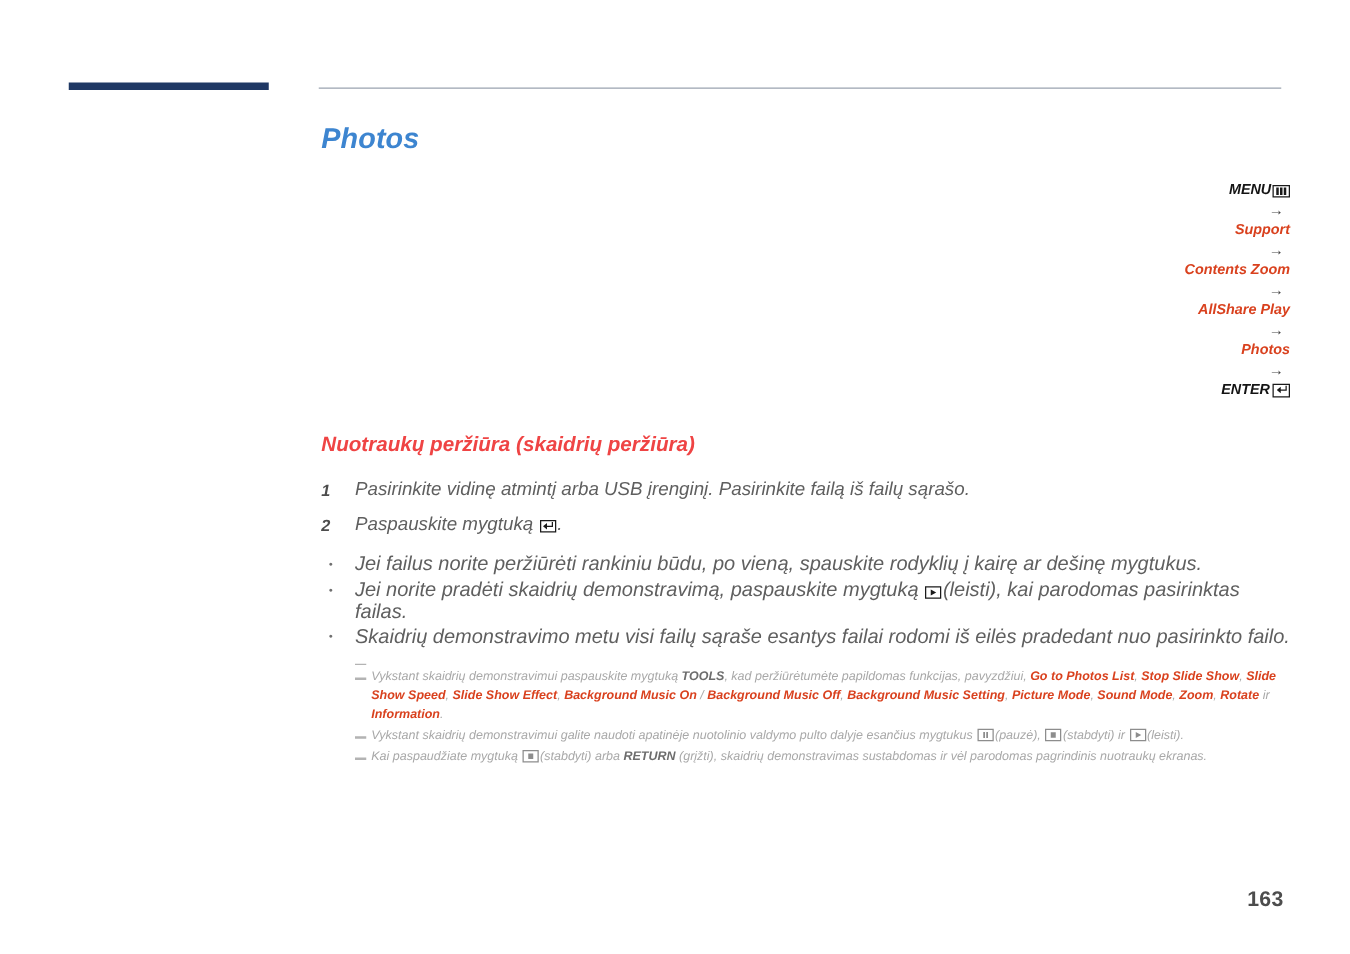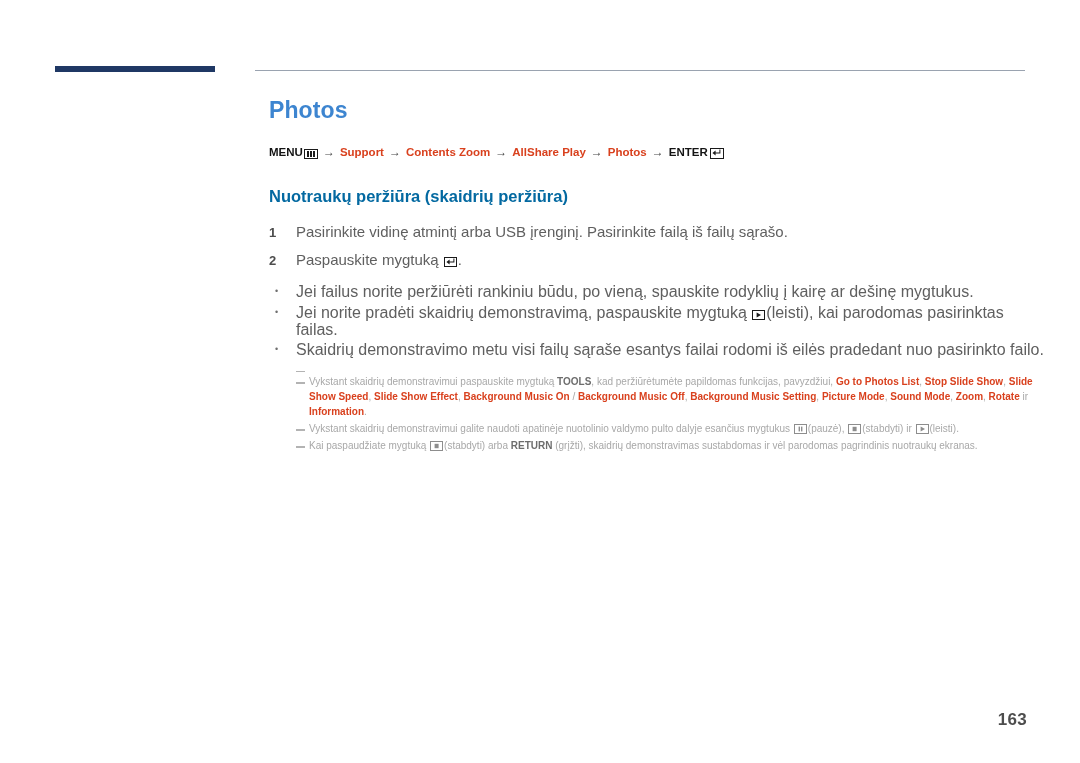--- a/index.html
+++ b/index.html
@@ -33,22 +33,23 @@
   .rule-thin {
     position: absolute;
     left: 255px; top: 70px;
     width: 770px; height: 1px;
     background: #9aa3b0;
   }
 
   
   .content {
     position: absolute;
-    left: 269px; top: 95px;
+    left: 257px; top: 95px;
     width: 775px;
+    font-style: italic;
   }
 
   h1.chapter-title {
     margin: 0;
     font-size: 23px;
     font-weight: bold;
     color: #3d85d0;
     letter-spacing: .1px;
     line-height: 30px;
   }
@@ -56,20 +57,21 @@
   
   .breadcrumb {
     margin-top: 19px;
     font-size: 11.5px;
     font-weight: bold;
     color: #1a1a1a;
     line-height: 16px;
     white-space: nowrap;
     display: flex;
     align-items: flex-end;
+    flex-direction: column;
   }
   .breadcrumb .crumb-red { color: #d9411e; }
   .breadcrumb .crumb-dark { color: #141414; }
   .breadcrumb .arrow {
     color: #444;
     font-weight: normal;
     margin: 0 5px;
     font-size: 12px;
   }
 
@@ -109,21 +111,21 @@
   }
   .key-inline.light { border-color: #8d8d8d; }
   .key-inline.light svg rect,
   .key-inline.light svg polygon { fill: #8d8d8d; }
 
   
   h2.section-title {
     margin: 25px 0 0 0;
     font-size: 16.5px;
     font-weight: bold;
-    color: #0369a1;
+    color: #ef4444;
     line-height: 22px;
   }
 
   
   .steps { margin-top: 17px; }
   .step {
     display: flex;
     align-items: flex-start;
     margin-bottom: 11px;
   }

